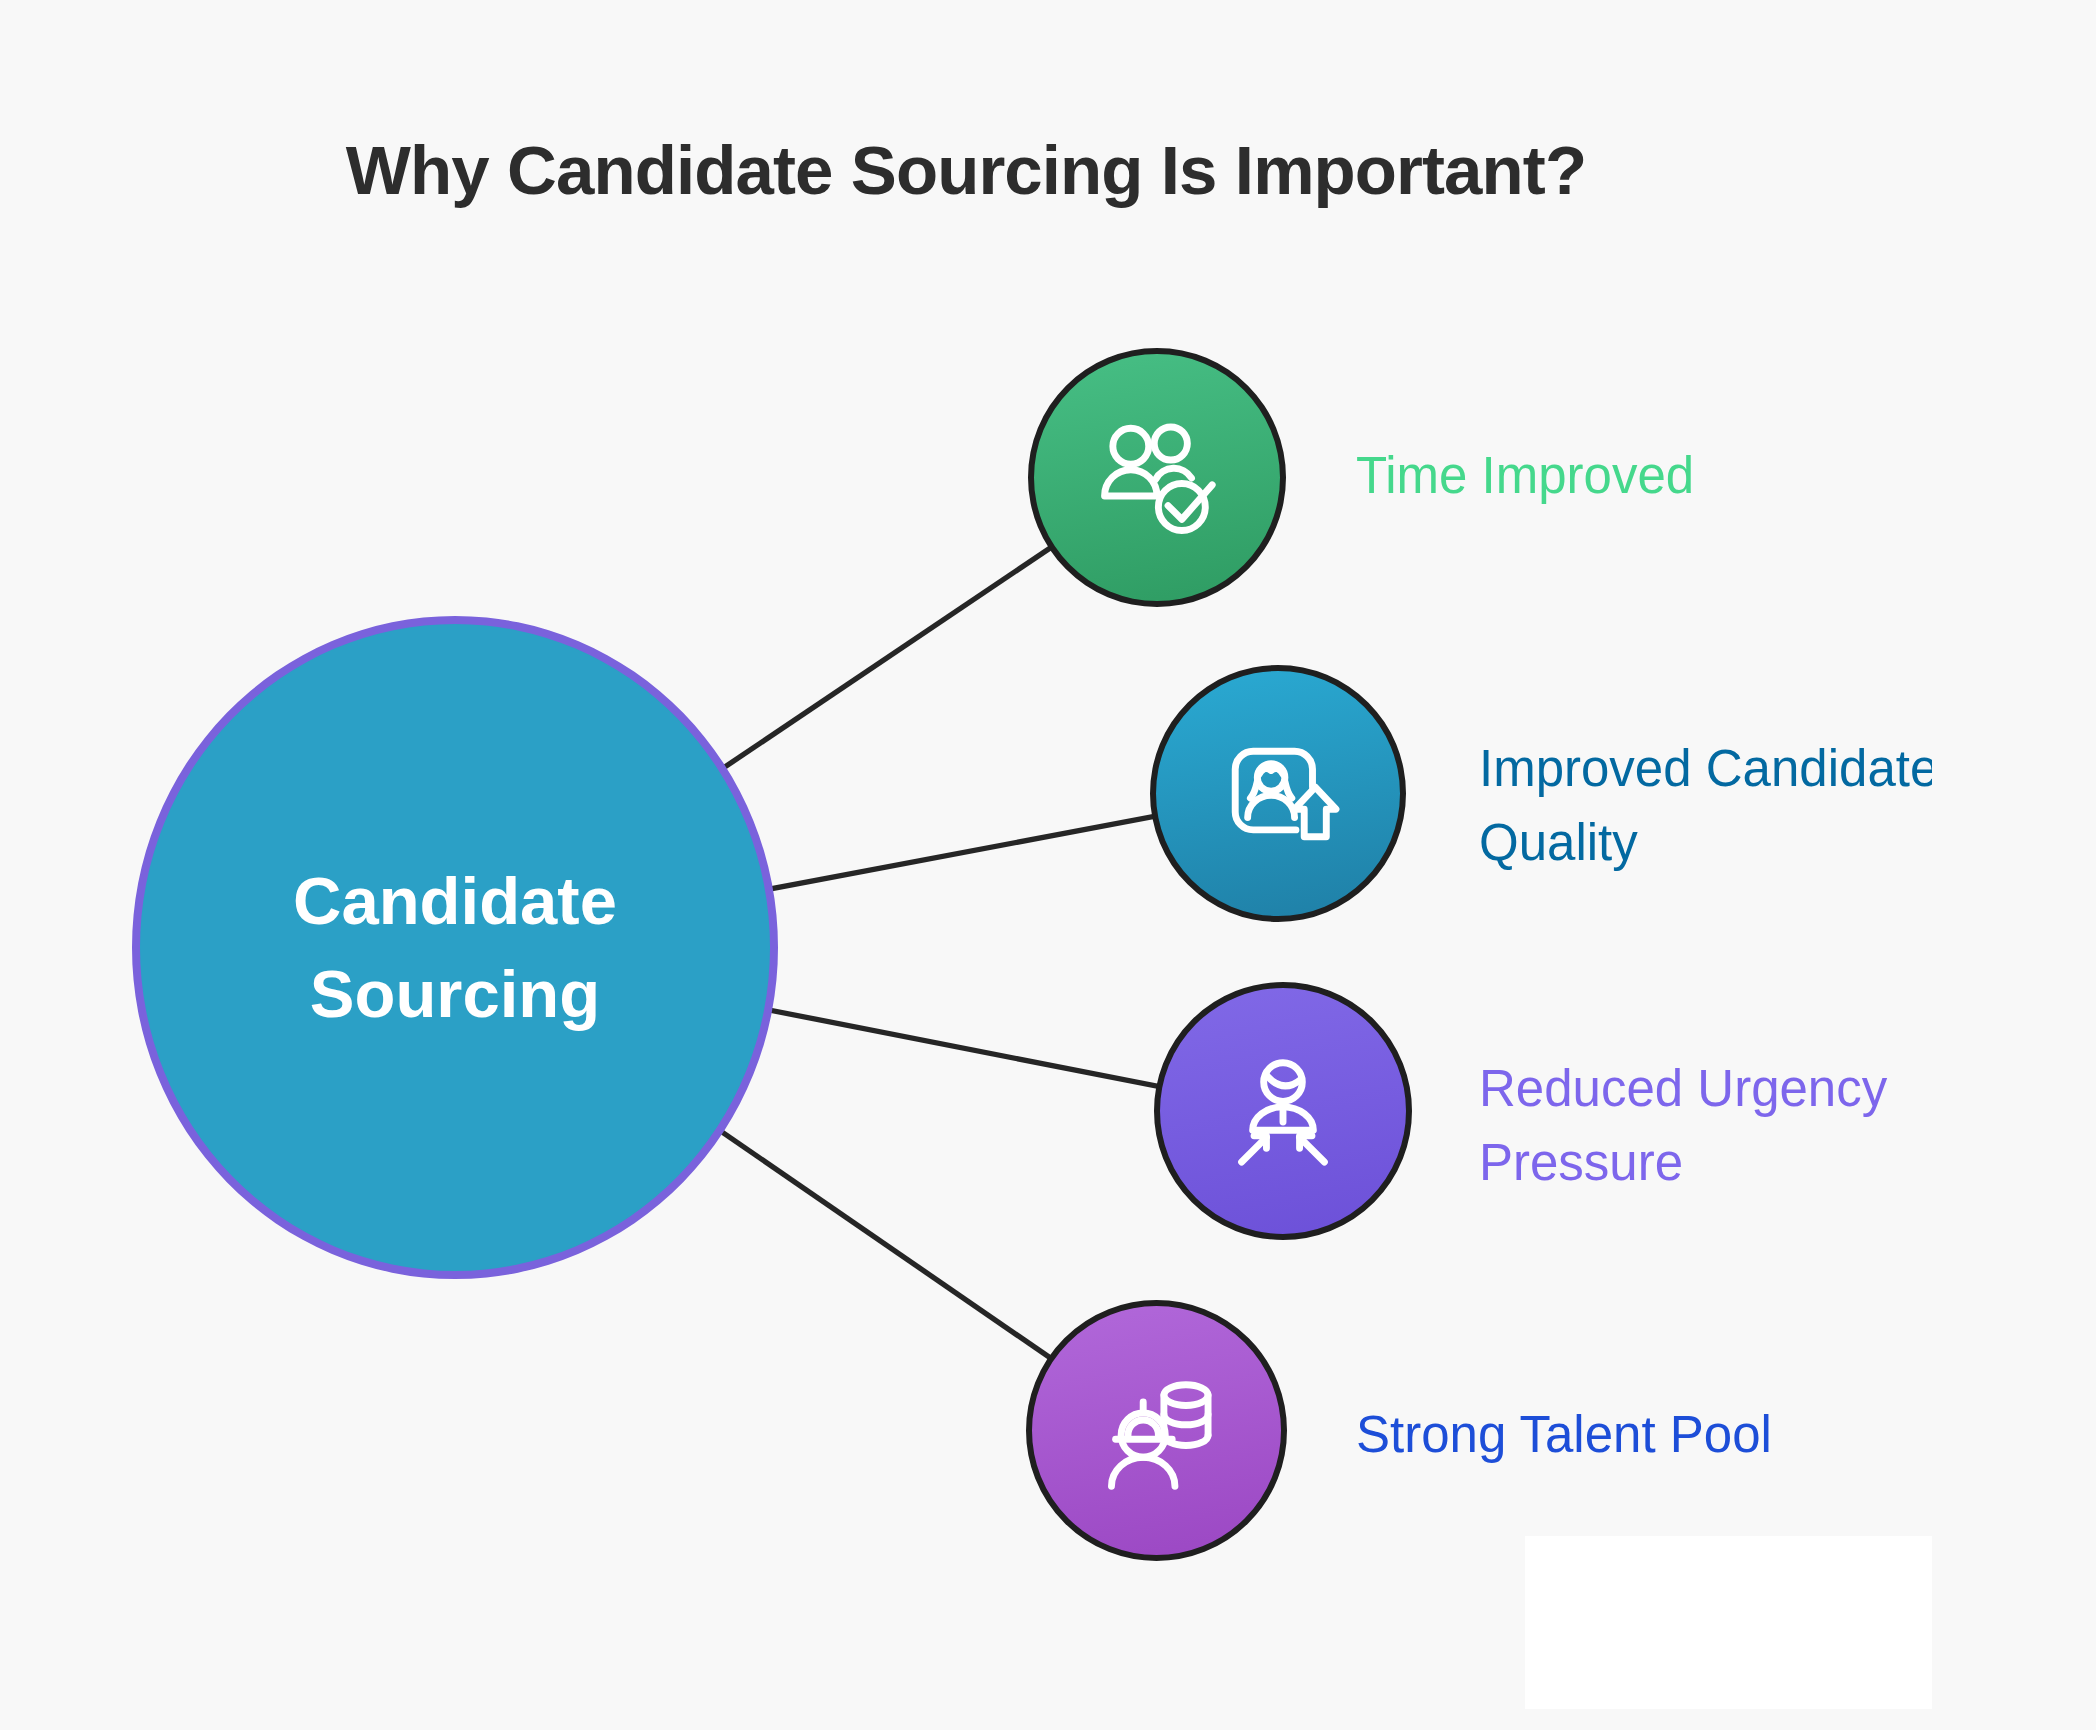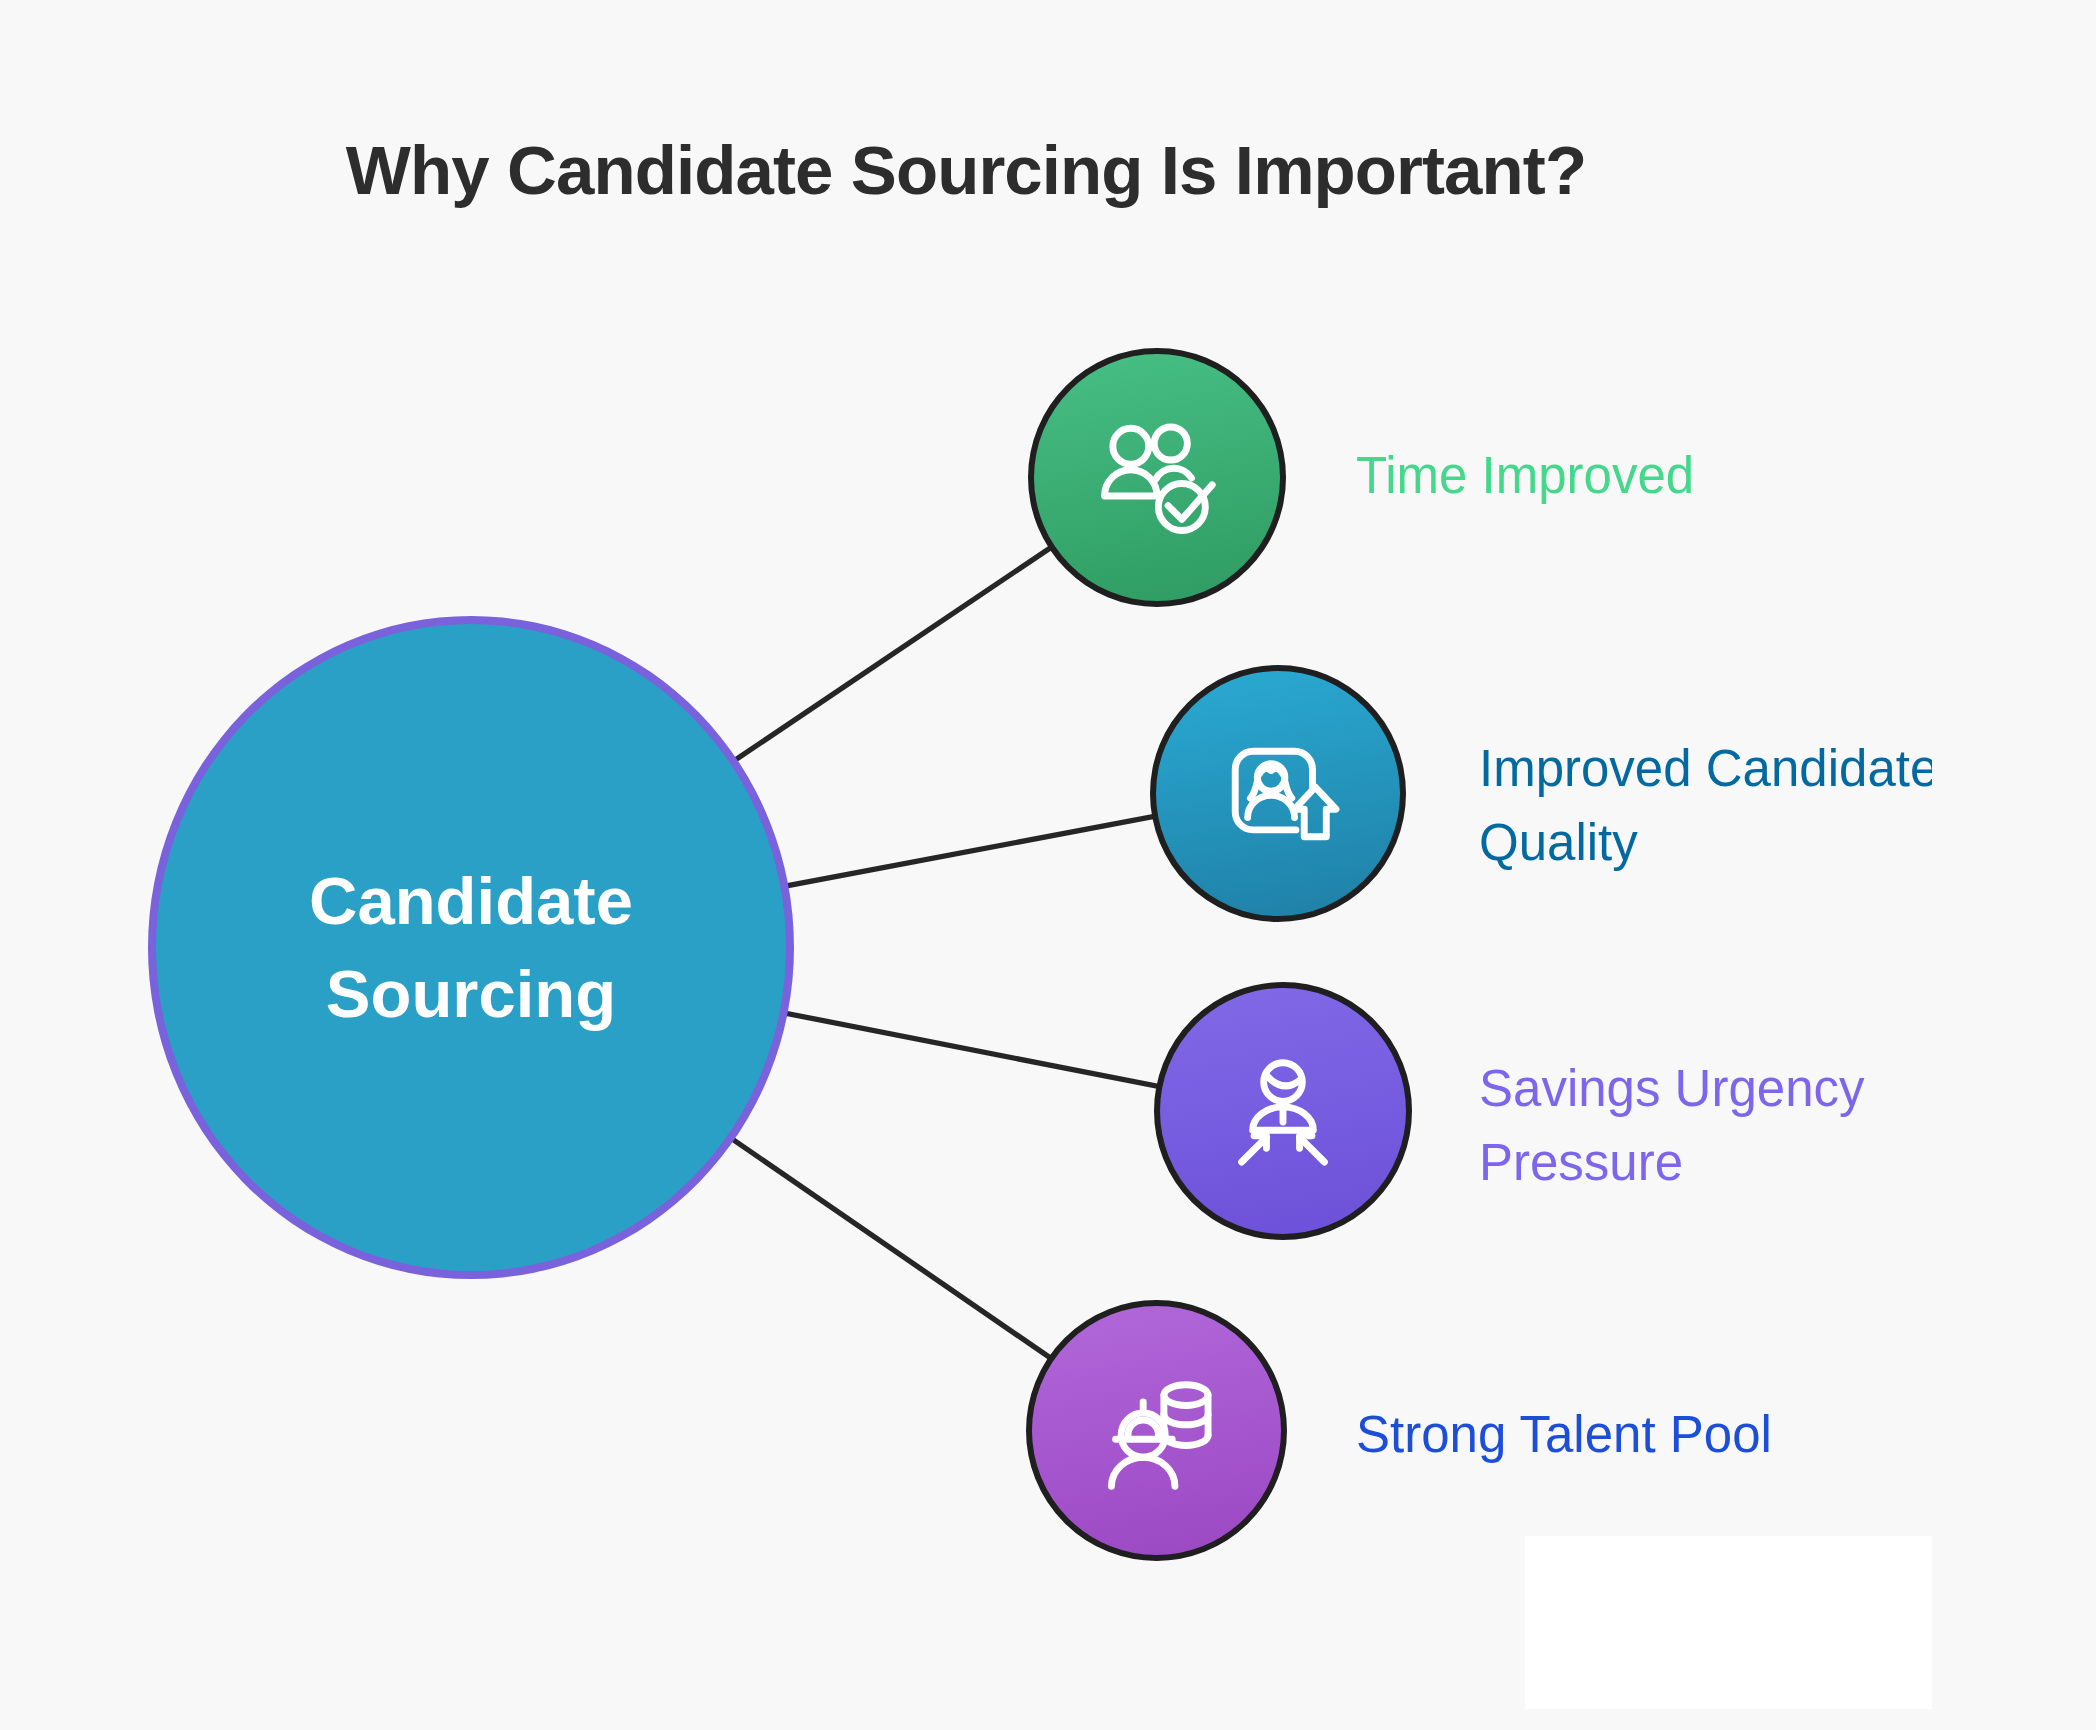--- a/index.html
+++ b/index.html
@@ -11,21 +11,21 @@
     position:absolute;left:0;top:131px;width:100%;margin:0;
     text-align:center;font-size:69px;font-weight:700;letter-spacing:-0.9px;
   }
   .connectors{position:absolute;left:0;top:0;width:2096px;height:1731px;}
   .connectors line{stroke-width:6;}
   .node{
     position:absolute;border-radius:50%;box-sizing:border-box;
     display:flex;align-items:center;justify-content:center;
   }
   .central{
-    left:148px;top:616px;width:646px;height:663px;
+    left:132px;top:616px;width:646px;height:663px;
     border:8px solid #7f1d1d;background:#2BA0C6;
   }
   .central-label{
     width:494px;text-align:center;color:#FFFFFF;
     font-weight:700;font-size:67px;line-height:1.38;
   }
   .branch{border:6.2px solid #1F1F1F;}
   .n-green  {left:1028px;top:348px;width:258px;height:259px;background:linear-gradient(170deg,#47BF85,#2E9B62);}
   .n-blue   {left:1150px;top:665px;width:256px;height:257px;background:linear-gradient(170deg,#2AAAD3,#1F7FA6);}
   .n-purple {left:1154px;top:982px;width:258px;height:258px;background:linear-gradient(170deg,#8169E7,#6C50D8);}
@@ -105,20 +105,20 @@
       <path d="M29,53 a11,11 0 0 1 22,0"></path>
       <path d="M40,36 v-7"></path>
       <path d="M17,90 a23,21 0 0 1 46,0"></path>
     </svg>
   </div>
 
   <div class="label label-1" style="color: rgb(69, 216, 140);">Time Improved</div>
 
   <div class="label label-2" style="color: #0369a1;">Improved Candidate Quality</div>
 
-  <div class="label label-3" style="color: rgb(125, 102, 236);">Savings Urgency Pressure</div>
+  <div class="label label-3" style="color: rgb(125, 102, 236);">Reduced Urgency Pressure</div>
 
   <div class="label label-4" style="color: #1d4ed8;">Strong Talent Pool</div>
 
   <div class="watermark" style="background-color: rgb(255, 255, 255);"></div>
 
 </div>
 
 
 </body></html>

